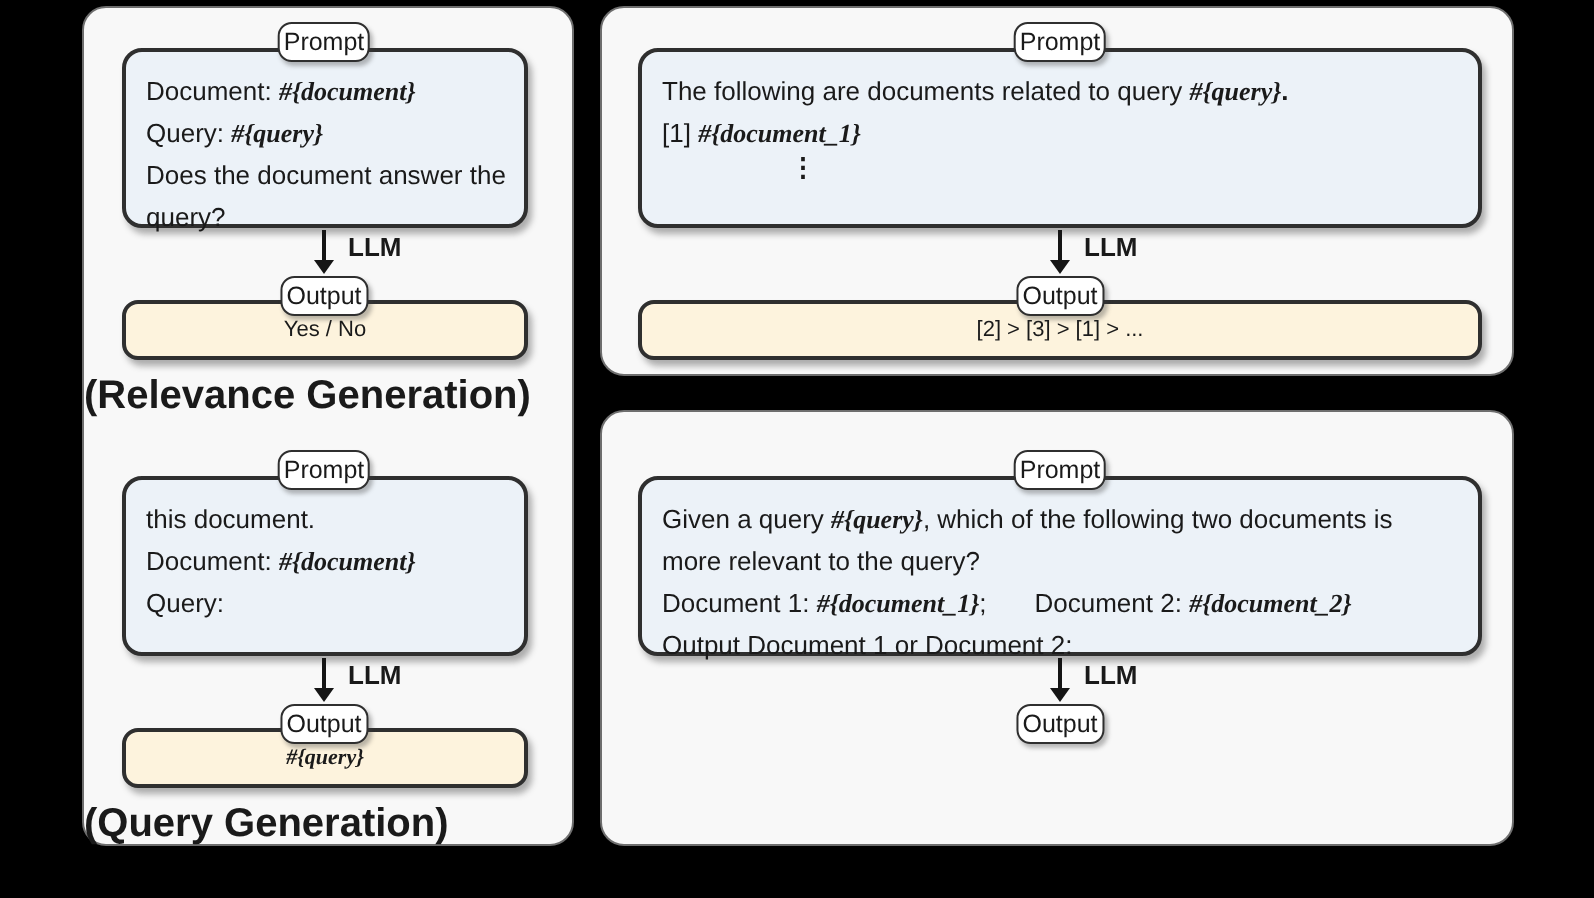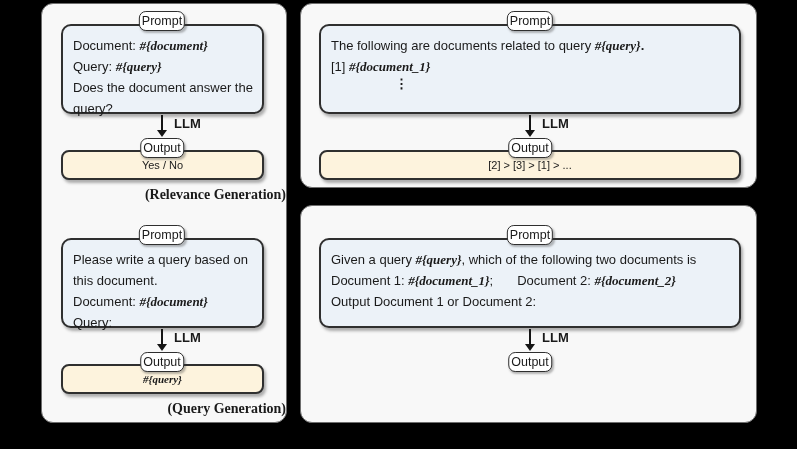--- a/index.html
+++ b/index.html
@@ -70,22 +70,22 @@
   }
   .aline{width:2px;height:15px;background:#151515;}
   .ahead{width:0;height:0;border-left:5px solid transparent;border-right:5px solid transparent;border-top:7px solid #151515;}
   .llm{
     position:absolute;font-size:13px;font-weight:700;
     color:var(--text,#1a1a1a);z-index:2;white-space:nowrap;
   }
   .llml{left:132px;}
   .llmr{left:241px;}
   .caption{
-    position:absolute;left:0;right:0;text-align:right;
-    font-size:14px;font-weight:700;color:var(--text,#1a1a1a);font-family:Liberation Serif, serif;
+    position:absolute;left:0;right:0;text-align:left;
+    font-size:20px;font-weight:700;color:var(--text,#1a1a1a);
   }
 </style>
 </head>
 <body>
 
 <div class="canvas">
 
   <section class="panel panel-left">
 
     <div class="tab cxl" style="top:7px">Prompt</div>
@@ -101,21 +101,20 @@
     </div>
     <div class="llm llml" style="top:112px">LLM</div>
     <div class="tab cxl" style="top:134px">Output</div>
     <div class="obox boxl" style="top:146px">
         <div class="tline"><span>Yes / No</span></div>
       </div>
     <div class="caption" style="top:183px">(Relevance Generation)</div>
 
     <div class="tab cxl" style="top:221px">Prompt</div>
     <div class="pbox boxl" style="top:234px;height:90px">
-        <div class="tline"><span>Please write a query based on</span></div>
         <div class="tline"><span>this document.</span></div>
         <div class="tline"><span>Document: </span><span class="bi">#{document}</span></div>
         <div class="tline"><span>Query:</span></div>
       </div>
     <div class="arrow cxl" style="top:325px">
       <span class="aline"></span>
         <span class="ahead"></span>
     </div>
     <div class="llm llml" style="top:326px">LLM</div>
     <div class="tab cxl" style="top:348px">Output</div>
@@ -140,20 +139,21 @@
     <div class="tab cxr" style="top:134px">Output</div>
     <div class="obox boxr" style="top:146px">
         <div class="tline"><span>[2] &gt; [3] &gt; [1] &gt; ...</span></div>
       </div>
   </section>
 
   <section class="panel panel-br">
     <div class="tab cxr" style="top:19px">Prompt</div>
     <div class="pbox boxr" style="top:32px;height:90px">
         <div class="tline"><span>Given a query </span><span class="bi">#{query}</span><span>, which of the following two documents is</span></div>
+        <div class="tline"><span>more relevant to the query?</span></div>
         <div class="tline"><span>Document 1: </span><span class="bi">#{document_1}</span><span>;</span><span class="gap">Document 2: </span><span class="bi">#{document_2}</span></div>
         <div class="tline"><span>Output Document 1 or Document 2:</span></div>
       </div>
     <div class="arrow cxr" style="top:123px">
       <span class="aline"></span>
         <span class="ahead"></span>
     </div>
     <div class="llm llmr" style="top:124px">LLM</div>
     <div class="tab cxr" style="top:146px">Output</div>
   </section>

